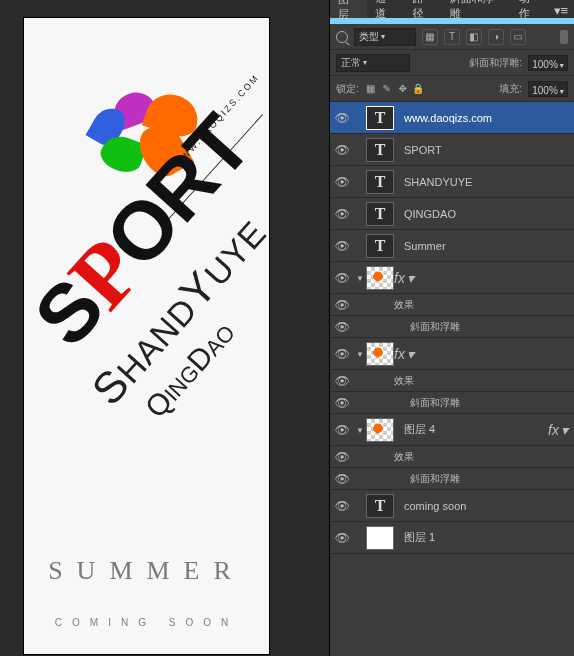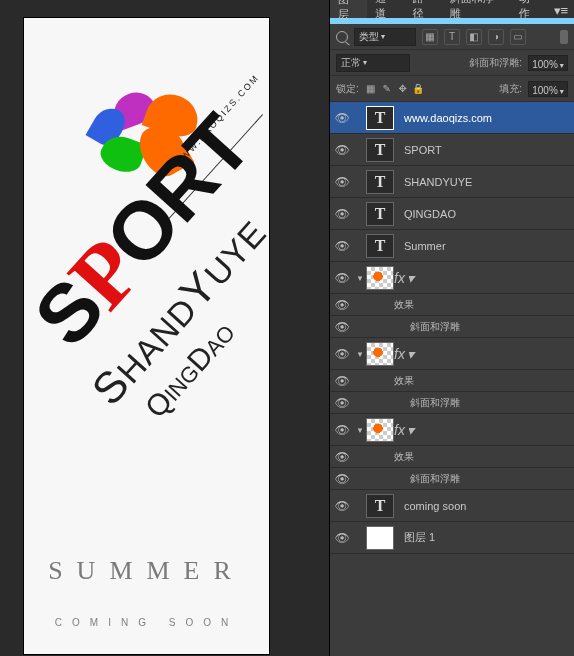--- a/index.html
+++ b/index.html
@@ -209,20 +209,21 @@
       </div>
       <div class="sub">
         <span class="eye">👁</span>
         <span class="indent2"></span>
         <span>斜面和浮雕</span>
       </div>
       <div class="layer">
         <span class="eye">👁</span>
         <span class="arrow ">▾</span>
         <span class="thumb chk"></span>
+        <span class="layer-name">图层 4</span>
         <span class="fx">fx <span>▾</span></span>
       </div>
       <div class="sub">
         <span class="eye">👁</span>
         <span class="indent1"></span>
         <span>效果</span>
       </div>
       <div class="sub">
         <span class="eye">👁</span>
         <span class="indent2"></span>

